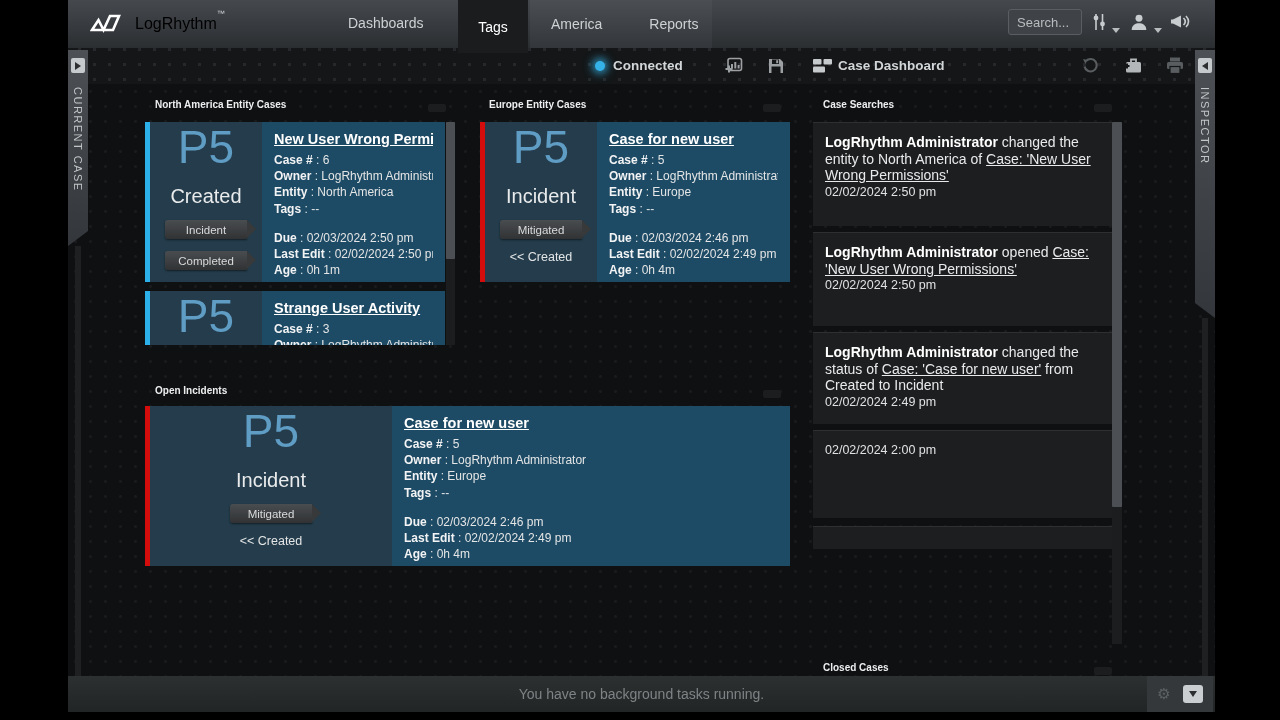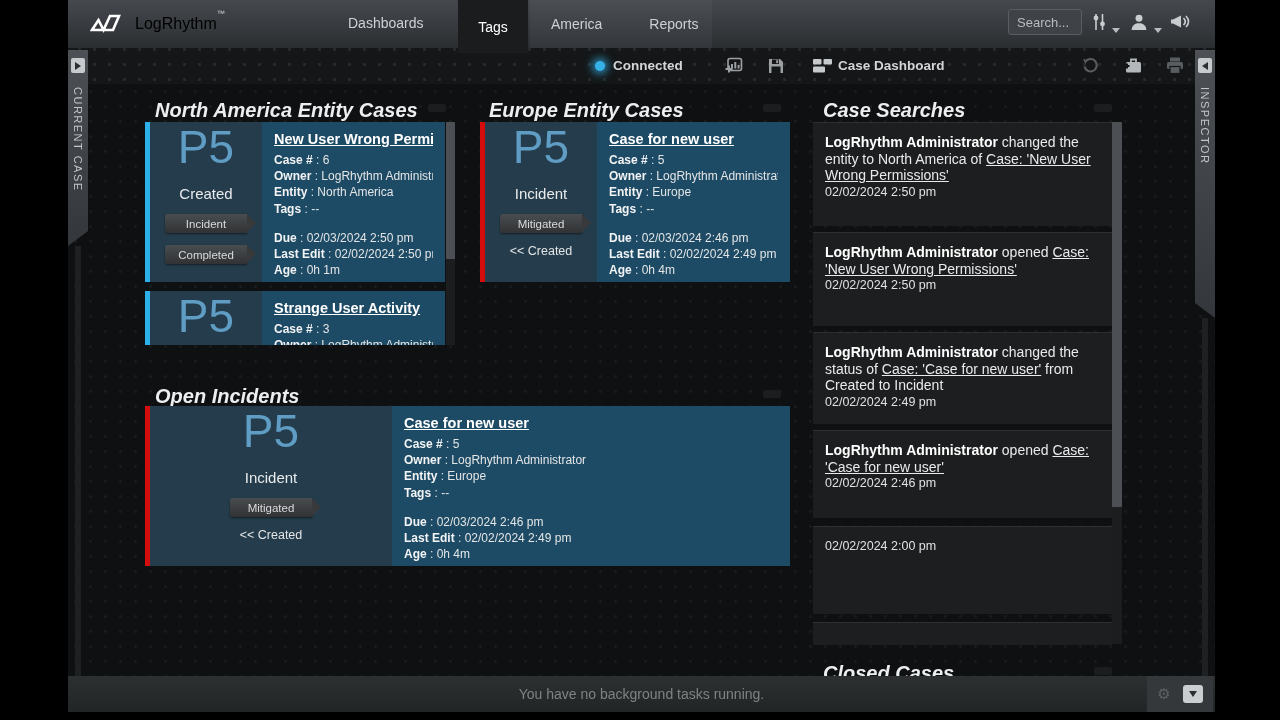--- a/index.html
+++ b/index.html
@@ -57,31 +57,31 @@
   .rail-label { margin-top:14px; writing-mode:vertical-rl; font-size:11px; letter-spacing:1.5px;
                 color:#c3c6c8; white-space:nowrap; }
   .rail-strip { position:absolute; width:6px; background:#1e2022; }
   .rail-left  .rail-strip { left:7px; top:196px; height:430px; }
   .rail-right .rail-strip { left:7px; top:268px; height:358px; }
 
   
   .content { position:absolute; left:0; top:84px; width:1147px; height:592px; background:#0f1011;
              background-image:radial-gradient(circle,#191b1d 1.2px, transparent 1.7px);
              background-size:15px 15px; overflow:hidden; }
-  .panel-header { position:absolute; font-size:20px; font-weight:bold; color:#eceeef;font-style:italic; }
+  .panel-header { position:absolute; font-size:10px; font-weight:bold; color:#eceeef; }
   .panel-hbtn { position:absolute; width:18px; height:8px; background:#1b1d1e; border-radius:2px; cursor:pointer; }
 
   
   .cards-clip { position:absolute; overflow:hidden; }
   .case-card { position:relative; display:flex; width:300px; height:160px; }
   .cc-accent { width:5px; flex:none; }
   .cc-left { width:112px; flex:none; background:#243c4b; display:flex; flex-direction:column; align-items:center; }
   .cc-right { flex:1; background:#1d4a64; padding:9px 12px 8px; overflow:hidden; }
   .cc-pri { margin-top:0px; font-size:46px; line-height:50px; color:#5f9dc5; }
-  .cc-status { margin-top:13px; font-size:15px; color:#e9ebec; }
+  .cc-status { margin-top:13px; font-size:20px; color:#e9ebec; }
   .cc-btn { position:relative; margin-top:12px; width:82px; height:19px; border-radius:3px 0 0 3px;
             background:linear-gradient(#4a4d50,#303234); color:#d8dadb; font-size:11.5px;
             display:flex; align-items:center; justify-content:center; cursor:pointer;
             box-shadow:0 1px 2px rgba(0,0,0,.5); }
   .cc-btn::after { content:""; position:absolute; right:-9px; top:0; width:0; height:0;
                    border-left:9px solid #37393b; border-top:9.5px solid transparent;
                    border-bottom:9.5px solid transparent; }
   .cc-back { margin-top:11px; font-size:12.5px; color:#e3e5e6; cursor:pointer; }
   .cc-title { font-size:14.5px; font-weight:bold; color:#fff; text-decoration:underline;
               white-space:nowrap; overflow:hidden; margin-bottom:5px; cursor:pointer; }
@@ -335,24 +335,20 @@
       </div>
       <div class="hist-entry" style="height:94px;margin-bottom:6px">
         <div class="hist-text"><span class="actor">LogRhythm Administrator</span><span> opened </span><span class="hlink">Case: 'New User Wrong Permissions'</span><span></span></div>
         <div class="hist-time">02/02/2024 2:50 pm</div>
       </div>
       <div class="hist-entry" style="height:92px;margin-bottom:6px">
         <div class="hist-text"><span class="actor">LogRhythm Administrator</span><span> changed the status of </span><span class="hlink">Case: 'Case for new user'</span><span> from Created to Incident</span></div>
         <div class="hist-time">02/02/2024 2:49 pm</div>
       </div>
       <div class="hist-entry" style="height:88px;margin-bottom:8px">
-        <div class="hist-text"><span class="actor">LogRhythm Administrator</span><span> opened </span><span class="hlink">Case: 'Case for new user'</span><span></span></div>
-        <div class="hist-time">02/02/2024 2:46 pm</div>
-      </div>
-      <div class="hist-entry" style="height:88px;margin-bottom:8px">
         <div class="hist-time">02/02/2024 2:00 pm</div>
       </div>
       <div class="hist-entry" style="height:8px"></div>
     </div>
     <div class="vscroll" style="left:1044px;top:38px;width:10px;height:522px;right:auto">
       <div class="vthumb" style="top:0;height:385px;width:10px"></div>
     </div>
 
     <div class="panel-header" style="left:755px;top:578px">Closed Cases</div>
     <div class="panel-hbtn" style="left:1026px;top:583px"></div>

